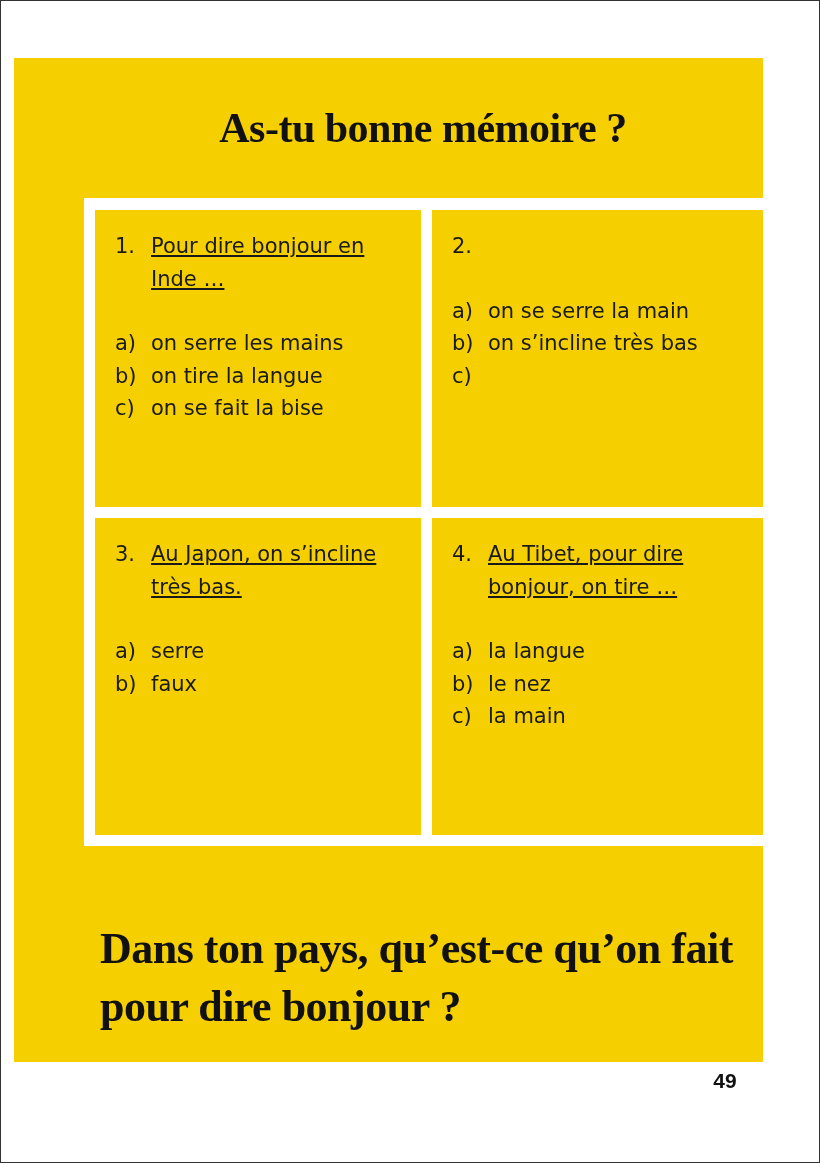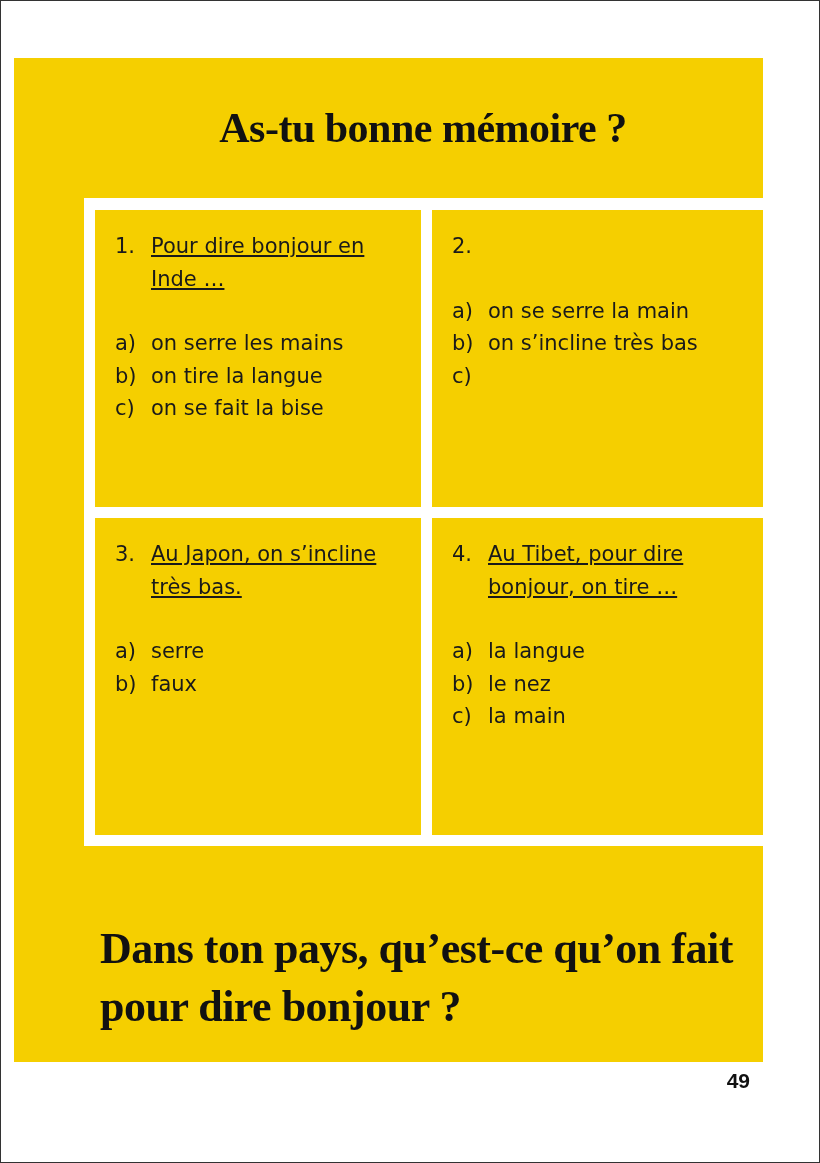--- a/index.html
+++ b/index.html
@@ -71,21 +71,21 @@
       font-weight: bold;
       font-size: 44px;
       line-height: 58px;
       letter-spacing: -0.5px;
       color: #111111;
       margin: 16px;
     }
     .page-number {
       position: absolute;
       left: 700px; top: 1069px; width: 50px;
-      text-align: right;
+      text-align: center;
       font-family: "Liberation Sans", sans-serif;
       font-weight: bold;
       font-size: 21px;
       color: #111111;
     }
   </style>
 </head>
 <body>
 
 <div class="page-frame"></div>

